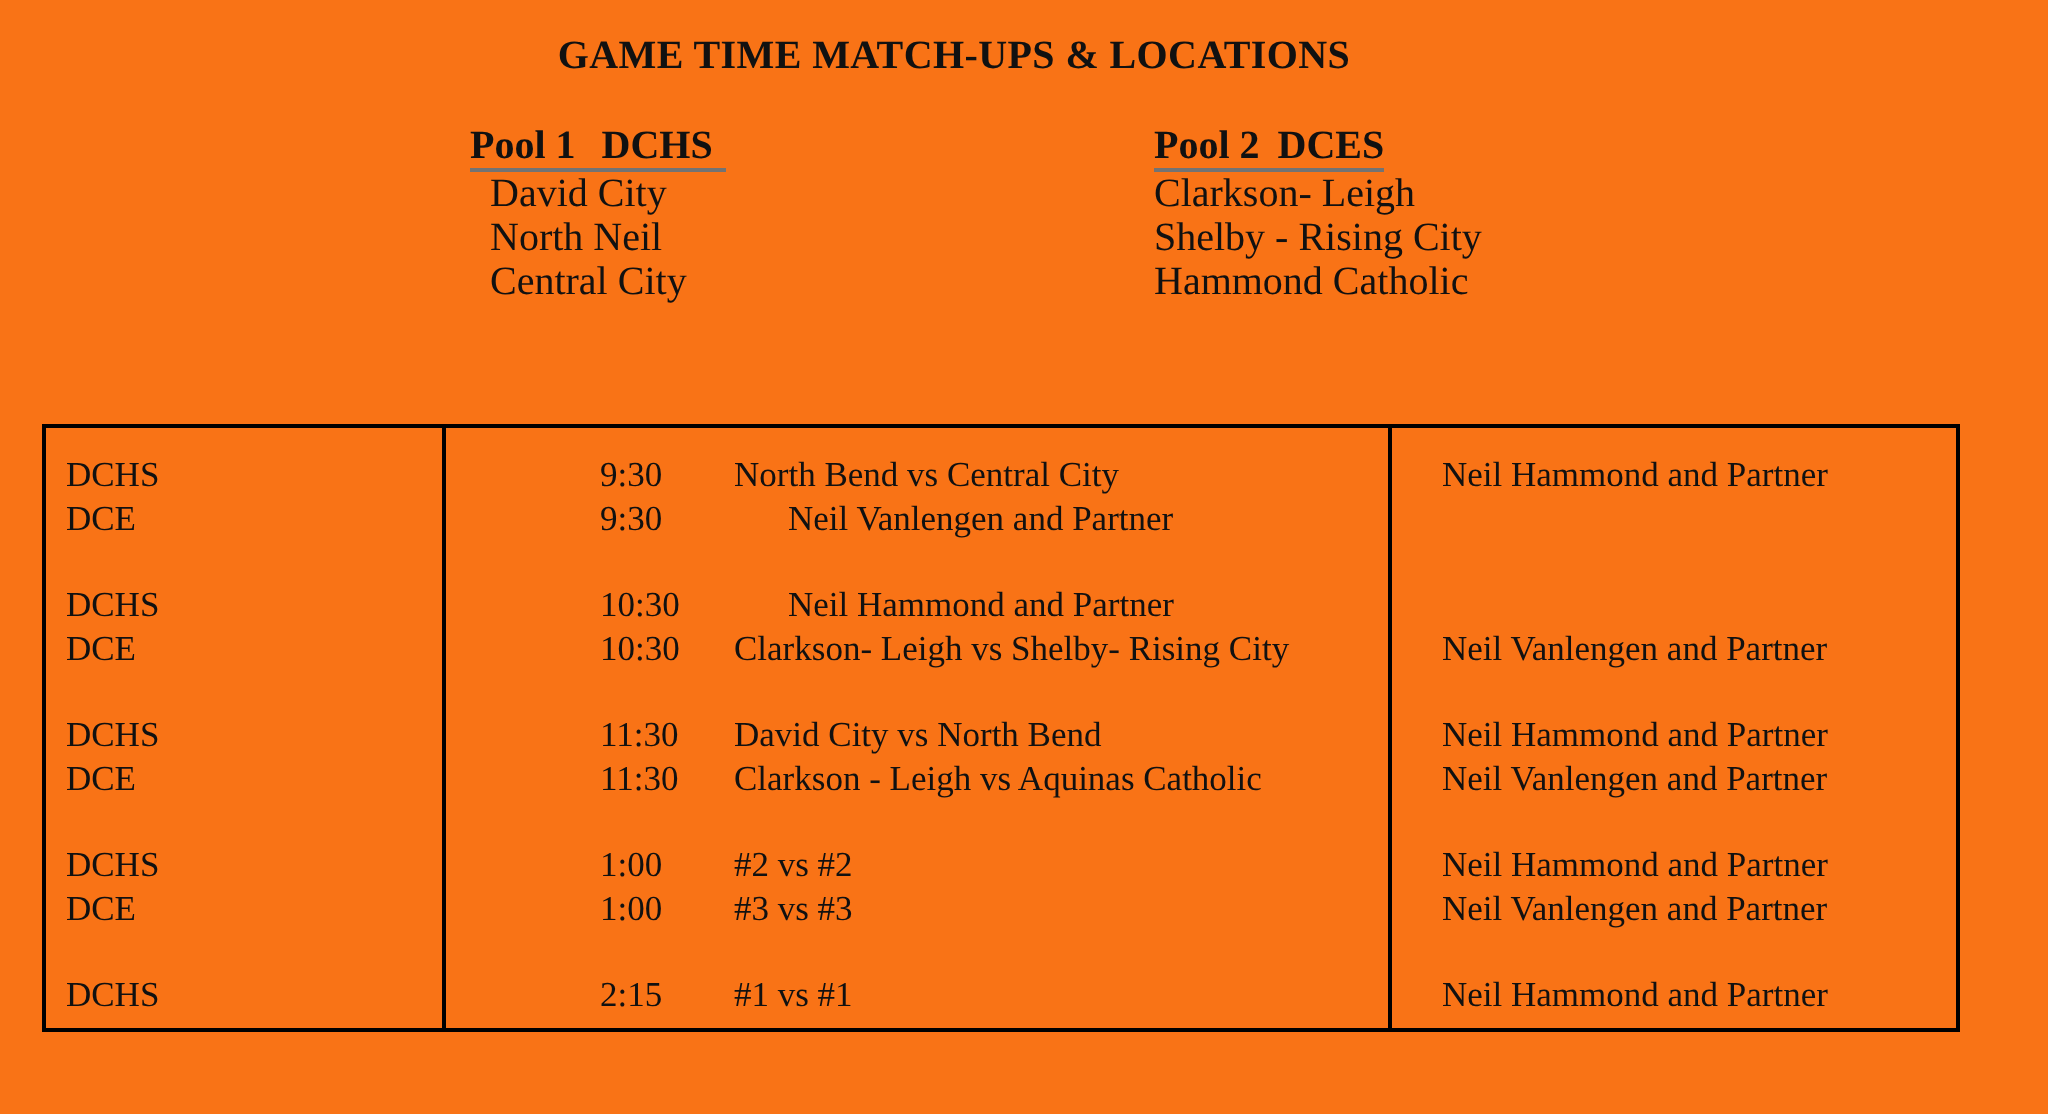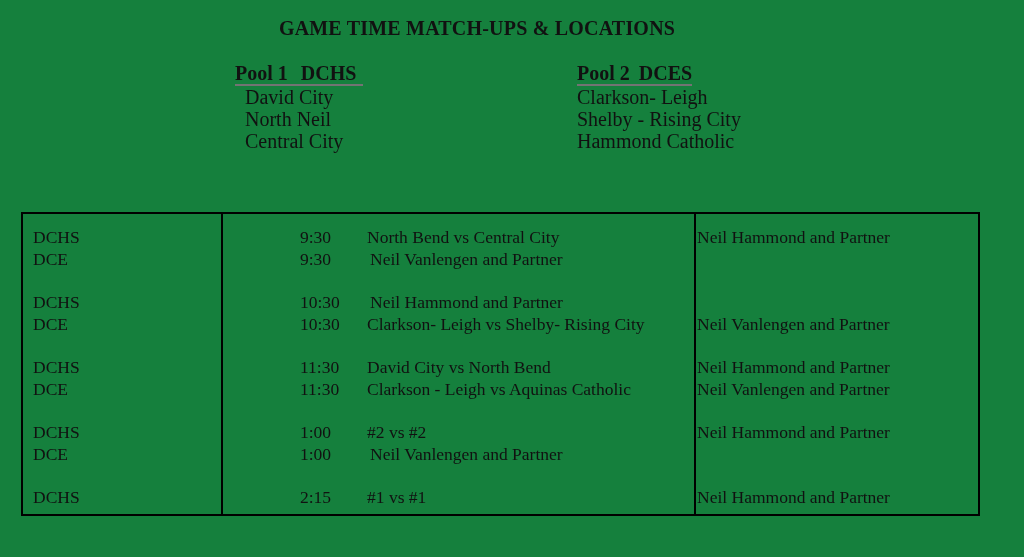--- a/index.html
+++ b/index.html
@@ -3,21 +3,21 @@
 <meta charset="utf-8">
 <style>
   * { margin: 0; padding: 0; box-sizing: border-box; }
   html, body { width: 1024px; height: 557px; background: #ffffff; }
   body {
     font-family: "Liberation Serif", serif;
     color: #111;
     position: relative;
     overflow: hidden;
   }
-  .page { position: absolute; inset: 0; background: #15803d; }
+  .page { position: absolute; inset: 0; background: #f97316; }
 
   .doc-title {
     position: absolute;
     top: 17px; left: 0;
     width: 954px;
     text-align: center;
     font-weight: bold;
     font-size: 20px;
     letter-spacing: 0.2px;
   }
@@ -46,21 +46,21 @@
   .vline { position: absolute; top: 0; bottom: 0; width: 2px; background: #000; }
   .vline-1 { left: 198px; }
   .vline-2 { left: 671px; }
 
   .rows { padding-top: 13px; font-size: 17.5px; }
   .group + .group { margin-top: 21.7px; }
   .srow { display: flex; height: 21.7px; line-height: 21.7px; white-space: nowrap; }
   .c-loc   { width: 198px; padding-left: 10px; }
   .c-time  { width: 146px; padding-left: 79px; }
   .c-match { width: 327px; }
-  .c-off   { flex: 1; padding-left: 3px; }
+  .c-off   { flex: 1; padding-left: 27px; }
 </style>
 </head>
 <body>
 
 <div class="page">
 
   <div class="doc-title">GAME TIME MATCH-UPS &amp; LOCATIONS</div>
 
   <div class="pool pool-1">
     <div class="pool-header">
@@ -132,20 +132,21 @@
       <div class="group">
         <div class="srow">
           <div class="c-loc">DCHS</div>
           <div class="c-time">1:00</div>
           <div class="c-match">#2 vs #2</div>
           <div class="c-off">Neil Hammond and Partner</div>
         </div>
         <div class="srow">
           <div class="c-loc">DCE</div>
           <div class="c-time">1:00</div>
+          <div class="c-match">#3 vs #3</div>
           <div class="c-off">Neil Vanlengen and Partner</div>
         </div>
       </div>
 
       <div class="group">
         <div class="srow">
           <div class="c-loc">DCHS</div>
           <div class="c-time">2:15</div>
           <div class="c-match">#1 vs #1</div>
           <div class="c-off">Neil Hammond and Partner</div>

